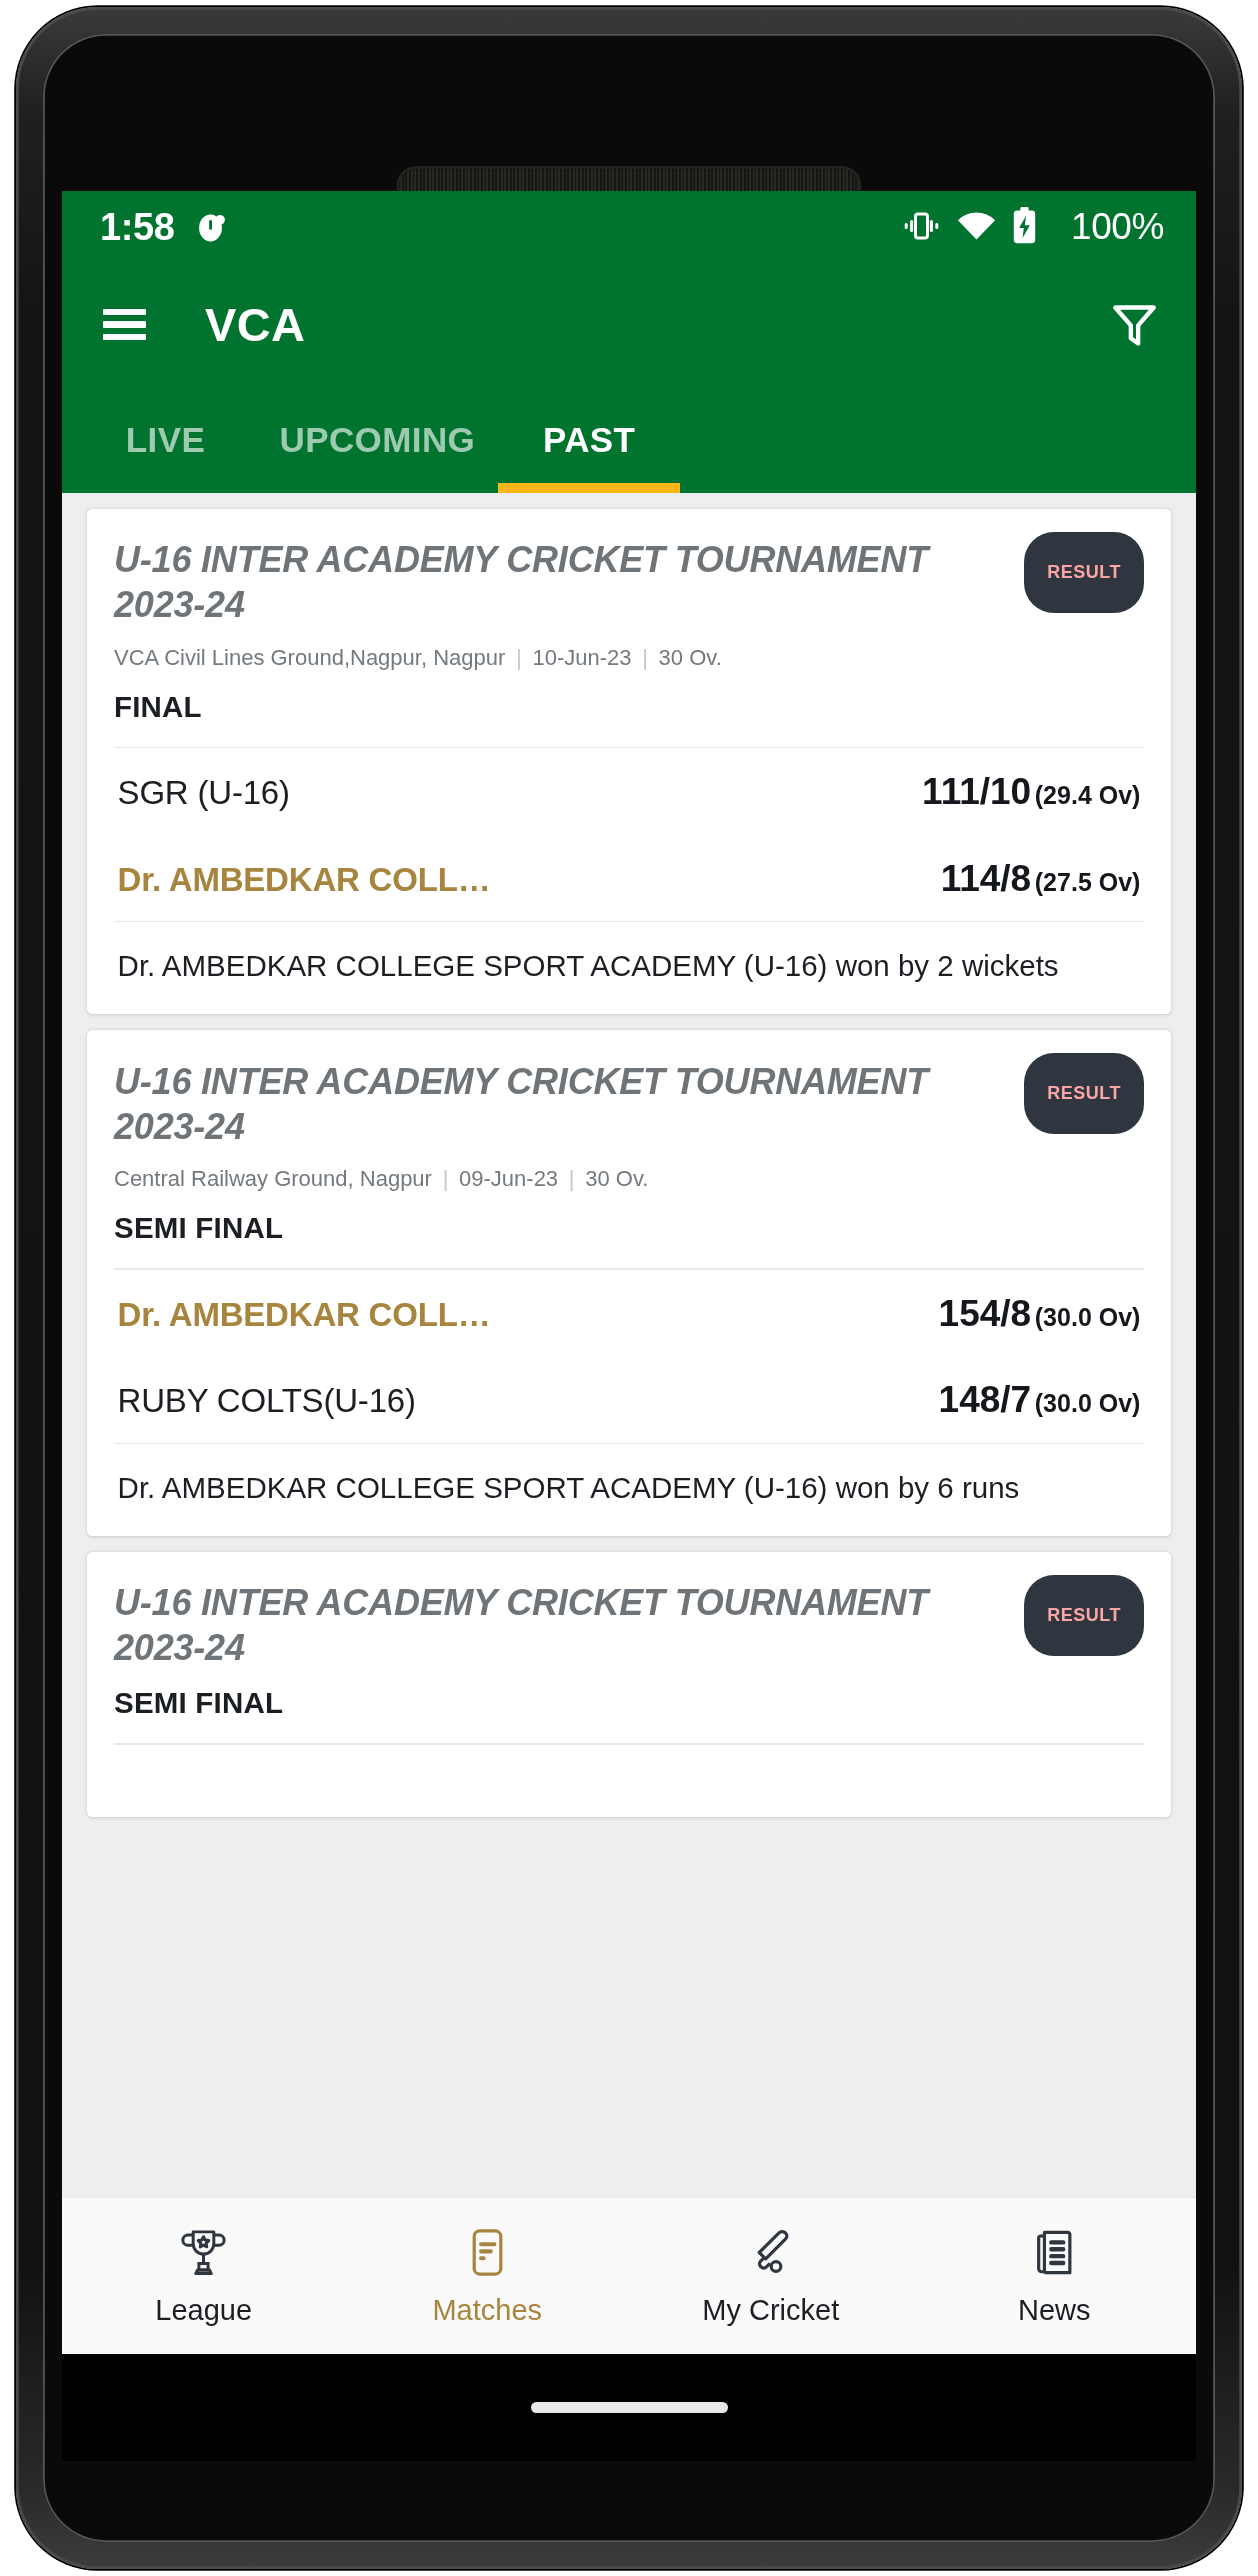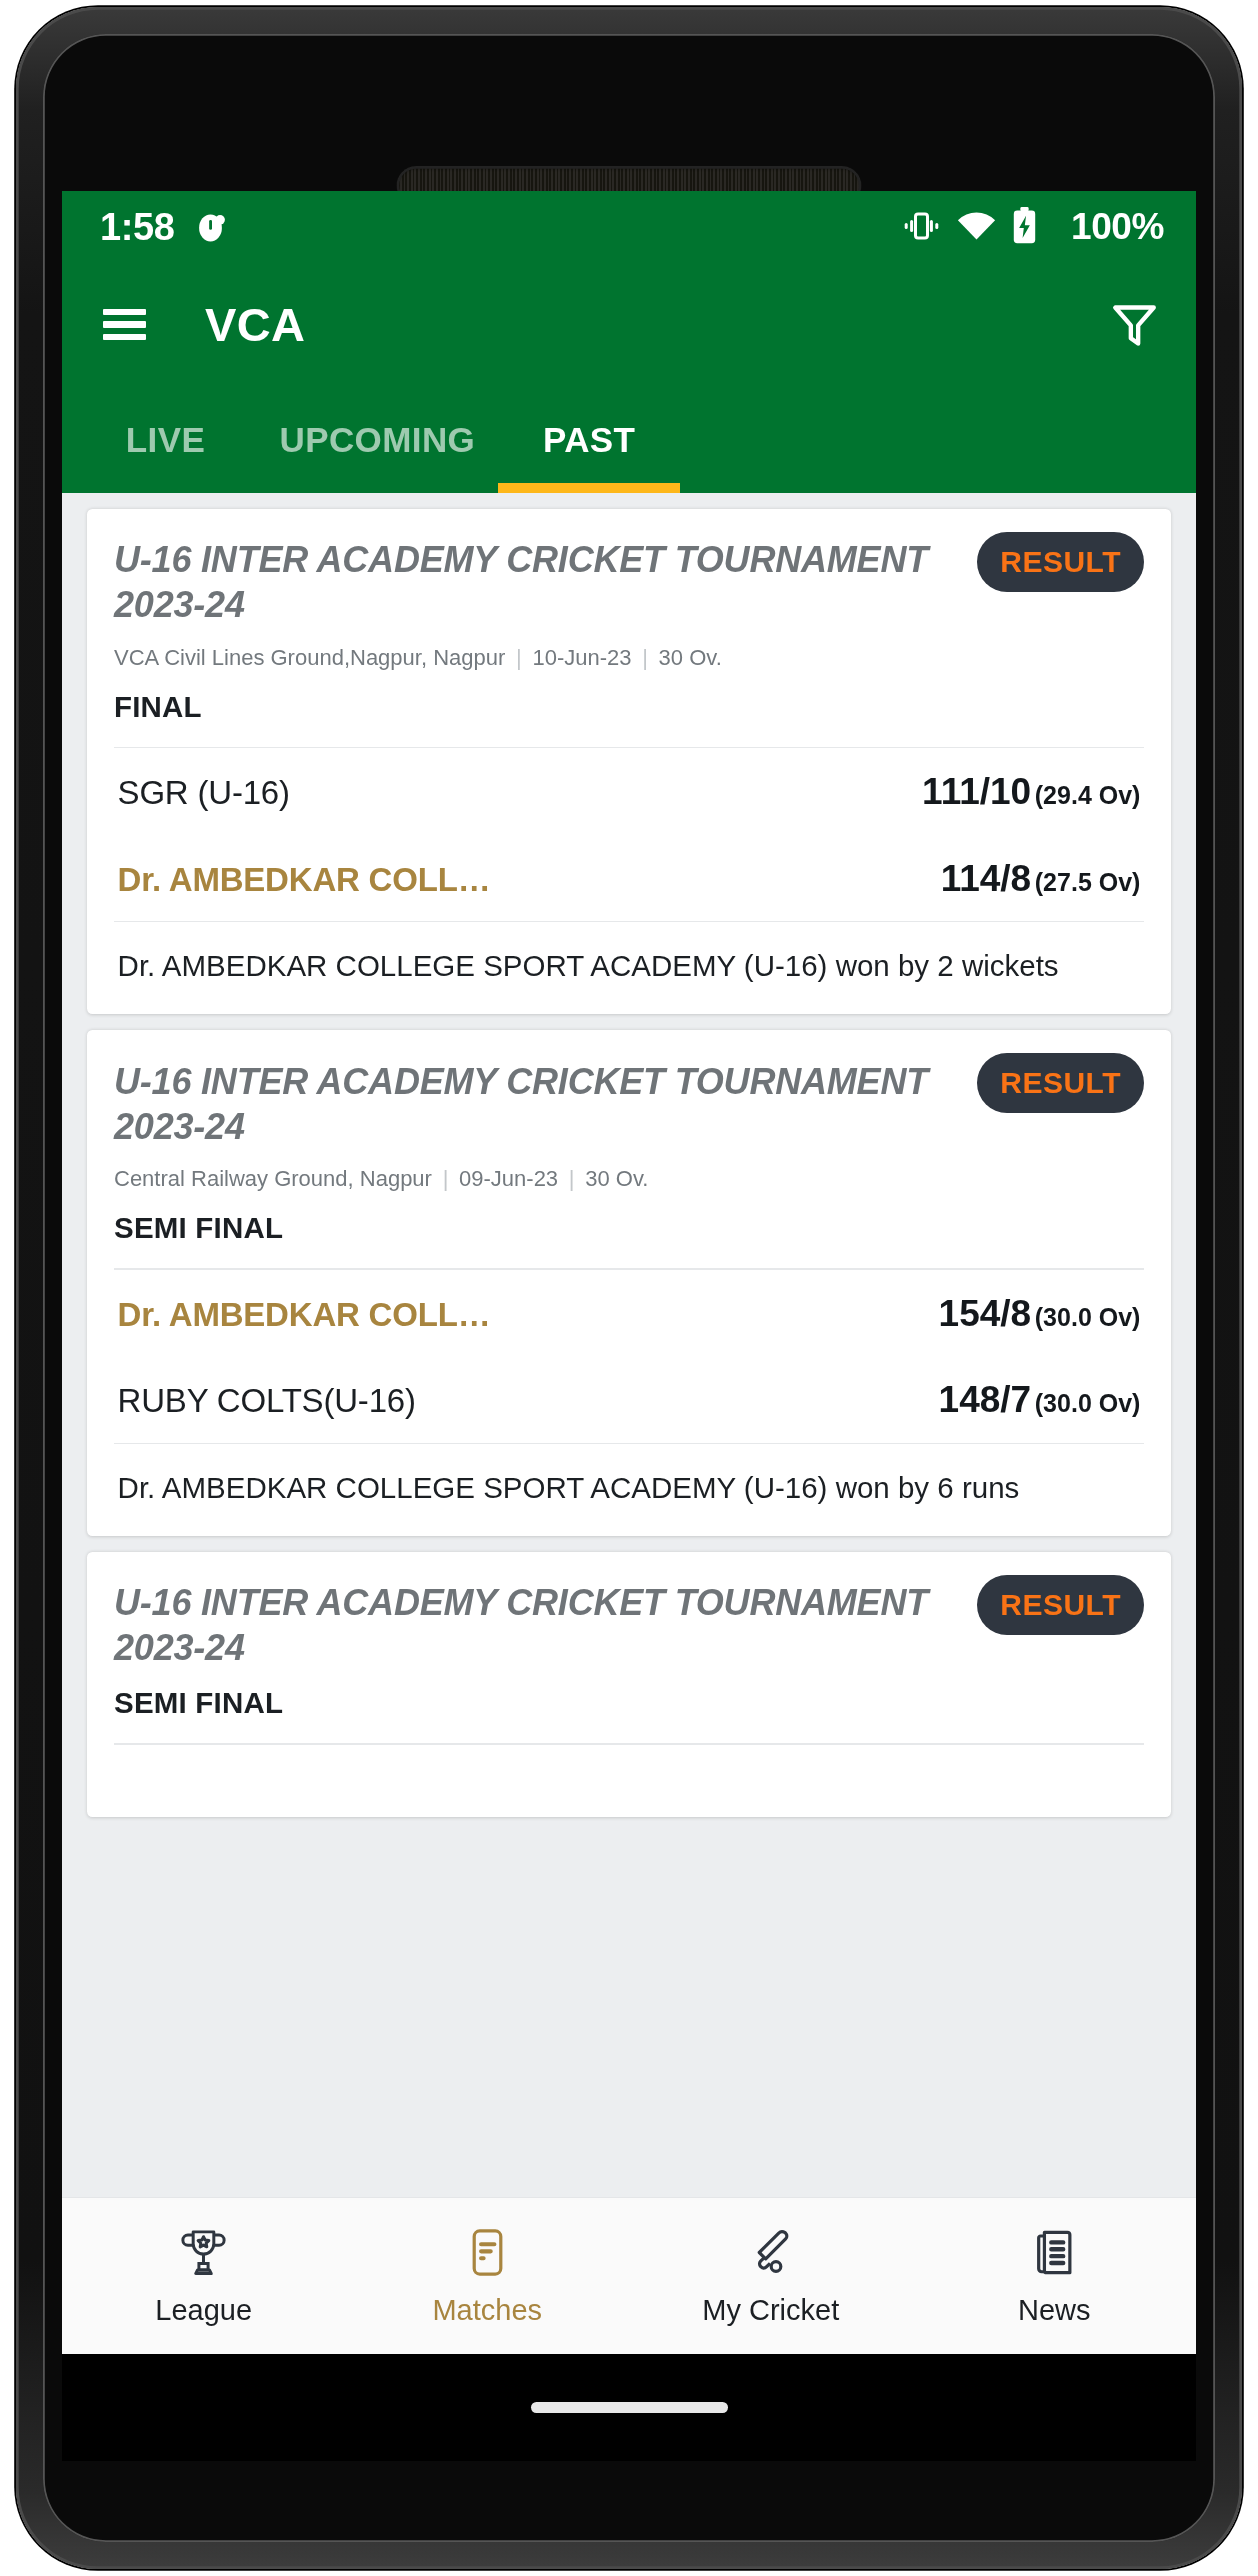--- a/index.html
+++ b/index.html
@@ -73,21 +73,21 @@
     color: #fff;
   }
   #status-time {
     font-size: 38px; font-weight: 700; letter-spacing: -0.4px;
   }
   #alarm-icon { margin-left: 19.7px; display: flex; align-items: center; }
   #status-right {
     margin-left: auto;
     display: flex; align-items: center; gap: 15px;
   }
-  #battery-percent { font-size: 37px; font-weight: 700; letter-spacing: -0.4px; margin-left: 19px; }
+  #battery-percent { font-size: 37px; font-weight: 400; letter-spacing: -0.4px; margin-left: 19px; }
 
   
   #app-bar {
     height: 123px;
     background: #00742f;
     display: flex; align-items: center;
     padding: 0 34px 0 41px;
   }
   #hamburger-icon {
     width: 43px; height: 32px;
@@ -143,23 +143,23 @@
   }
   .tournament-name {
     flex: 1;
     font-size: 36px; font-style: italic; font-weight: 600;
     color: #6f7478; letter-spacing: -0.2px;
     line-height: 1.25;
     padding-top: 5.4px;
   }
   .result-badge {
     flex: 0 0 auto;
-    background: #2f3640; color: #f97316;
-    font-size: 30px; font-weight: 700; letter-spacing: 0.5px;
-    padding: 13px 23px;
+    background: #2f3640; color: #fca5a5;
+    font-size: 18px; font-weight: 700; letter-spacing: 0.5px;
+    padding: 30px 23px;
     border-radius: 30px;
     white-space: nowrap;
   }
   .venue-line {
     margin-top: 14.3px;
     font-size: 22px; color: #73797e;
     line-height: 1.45;
   }
   .venue-sep { color: #c3c7ca; padding: 0 10.7px; }
   .stage-label {

